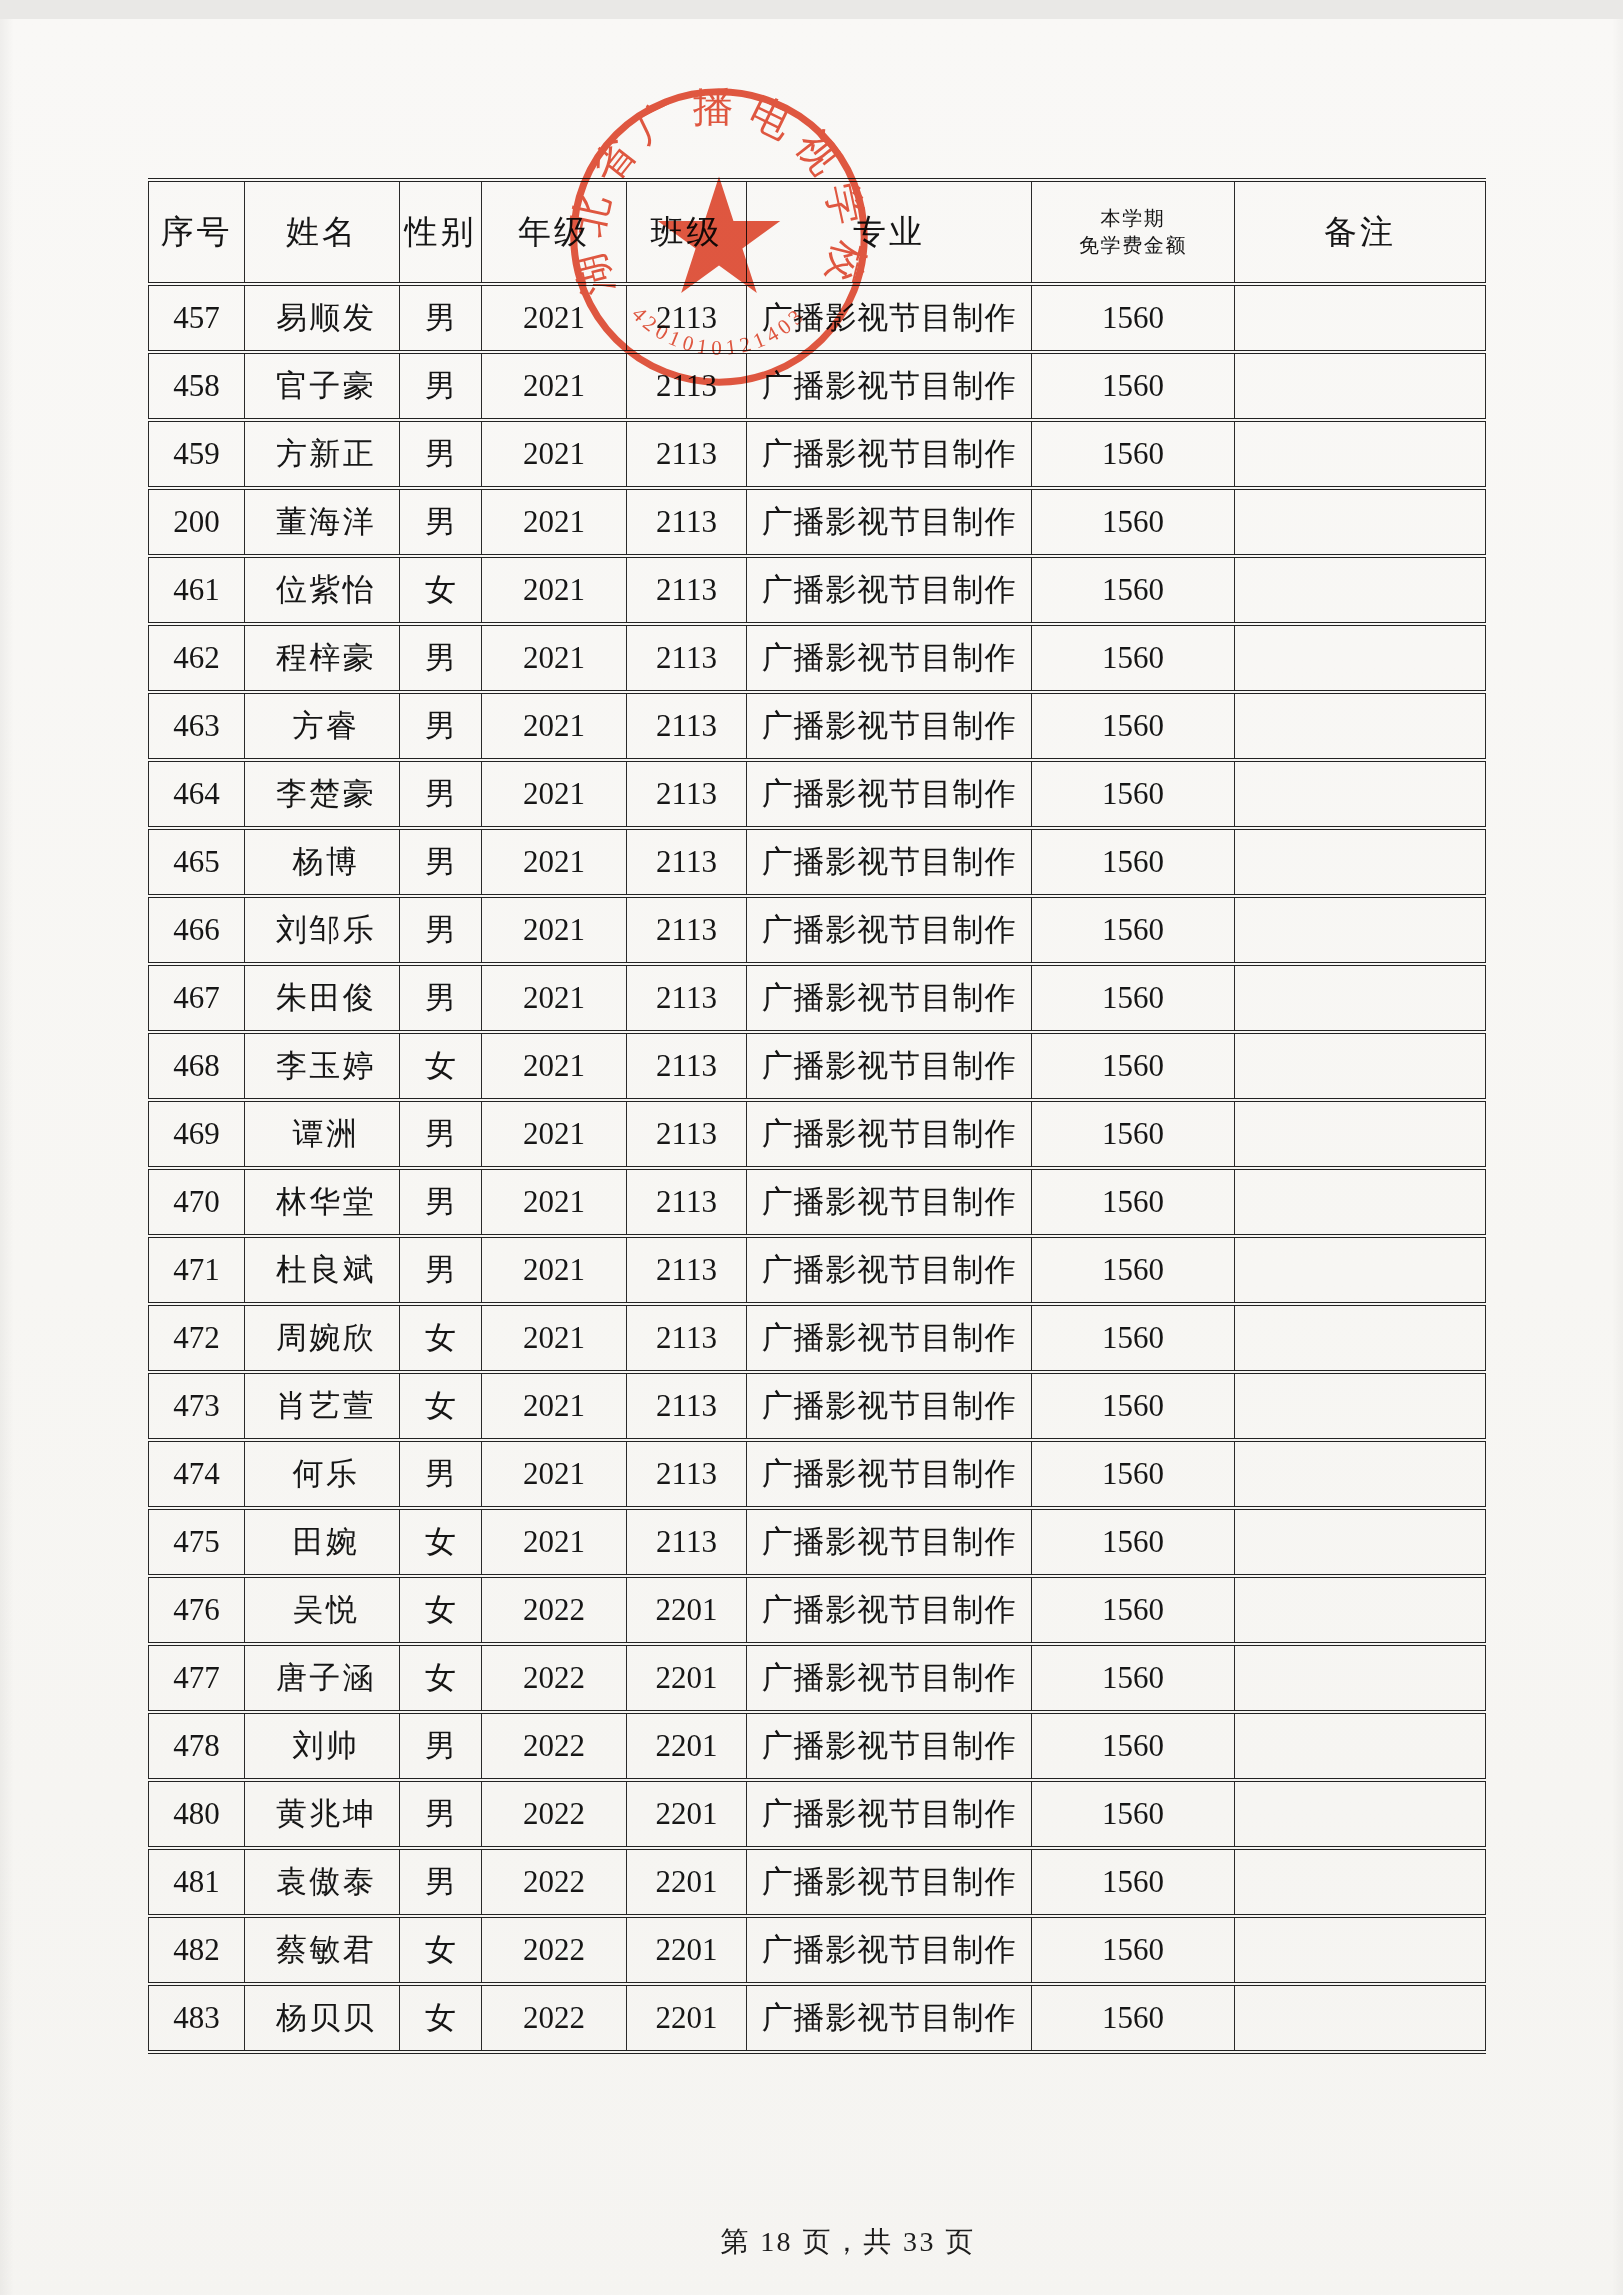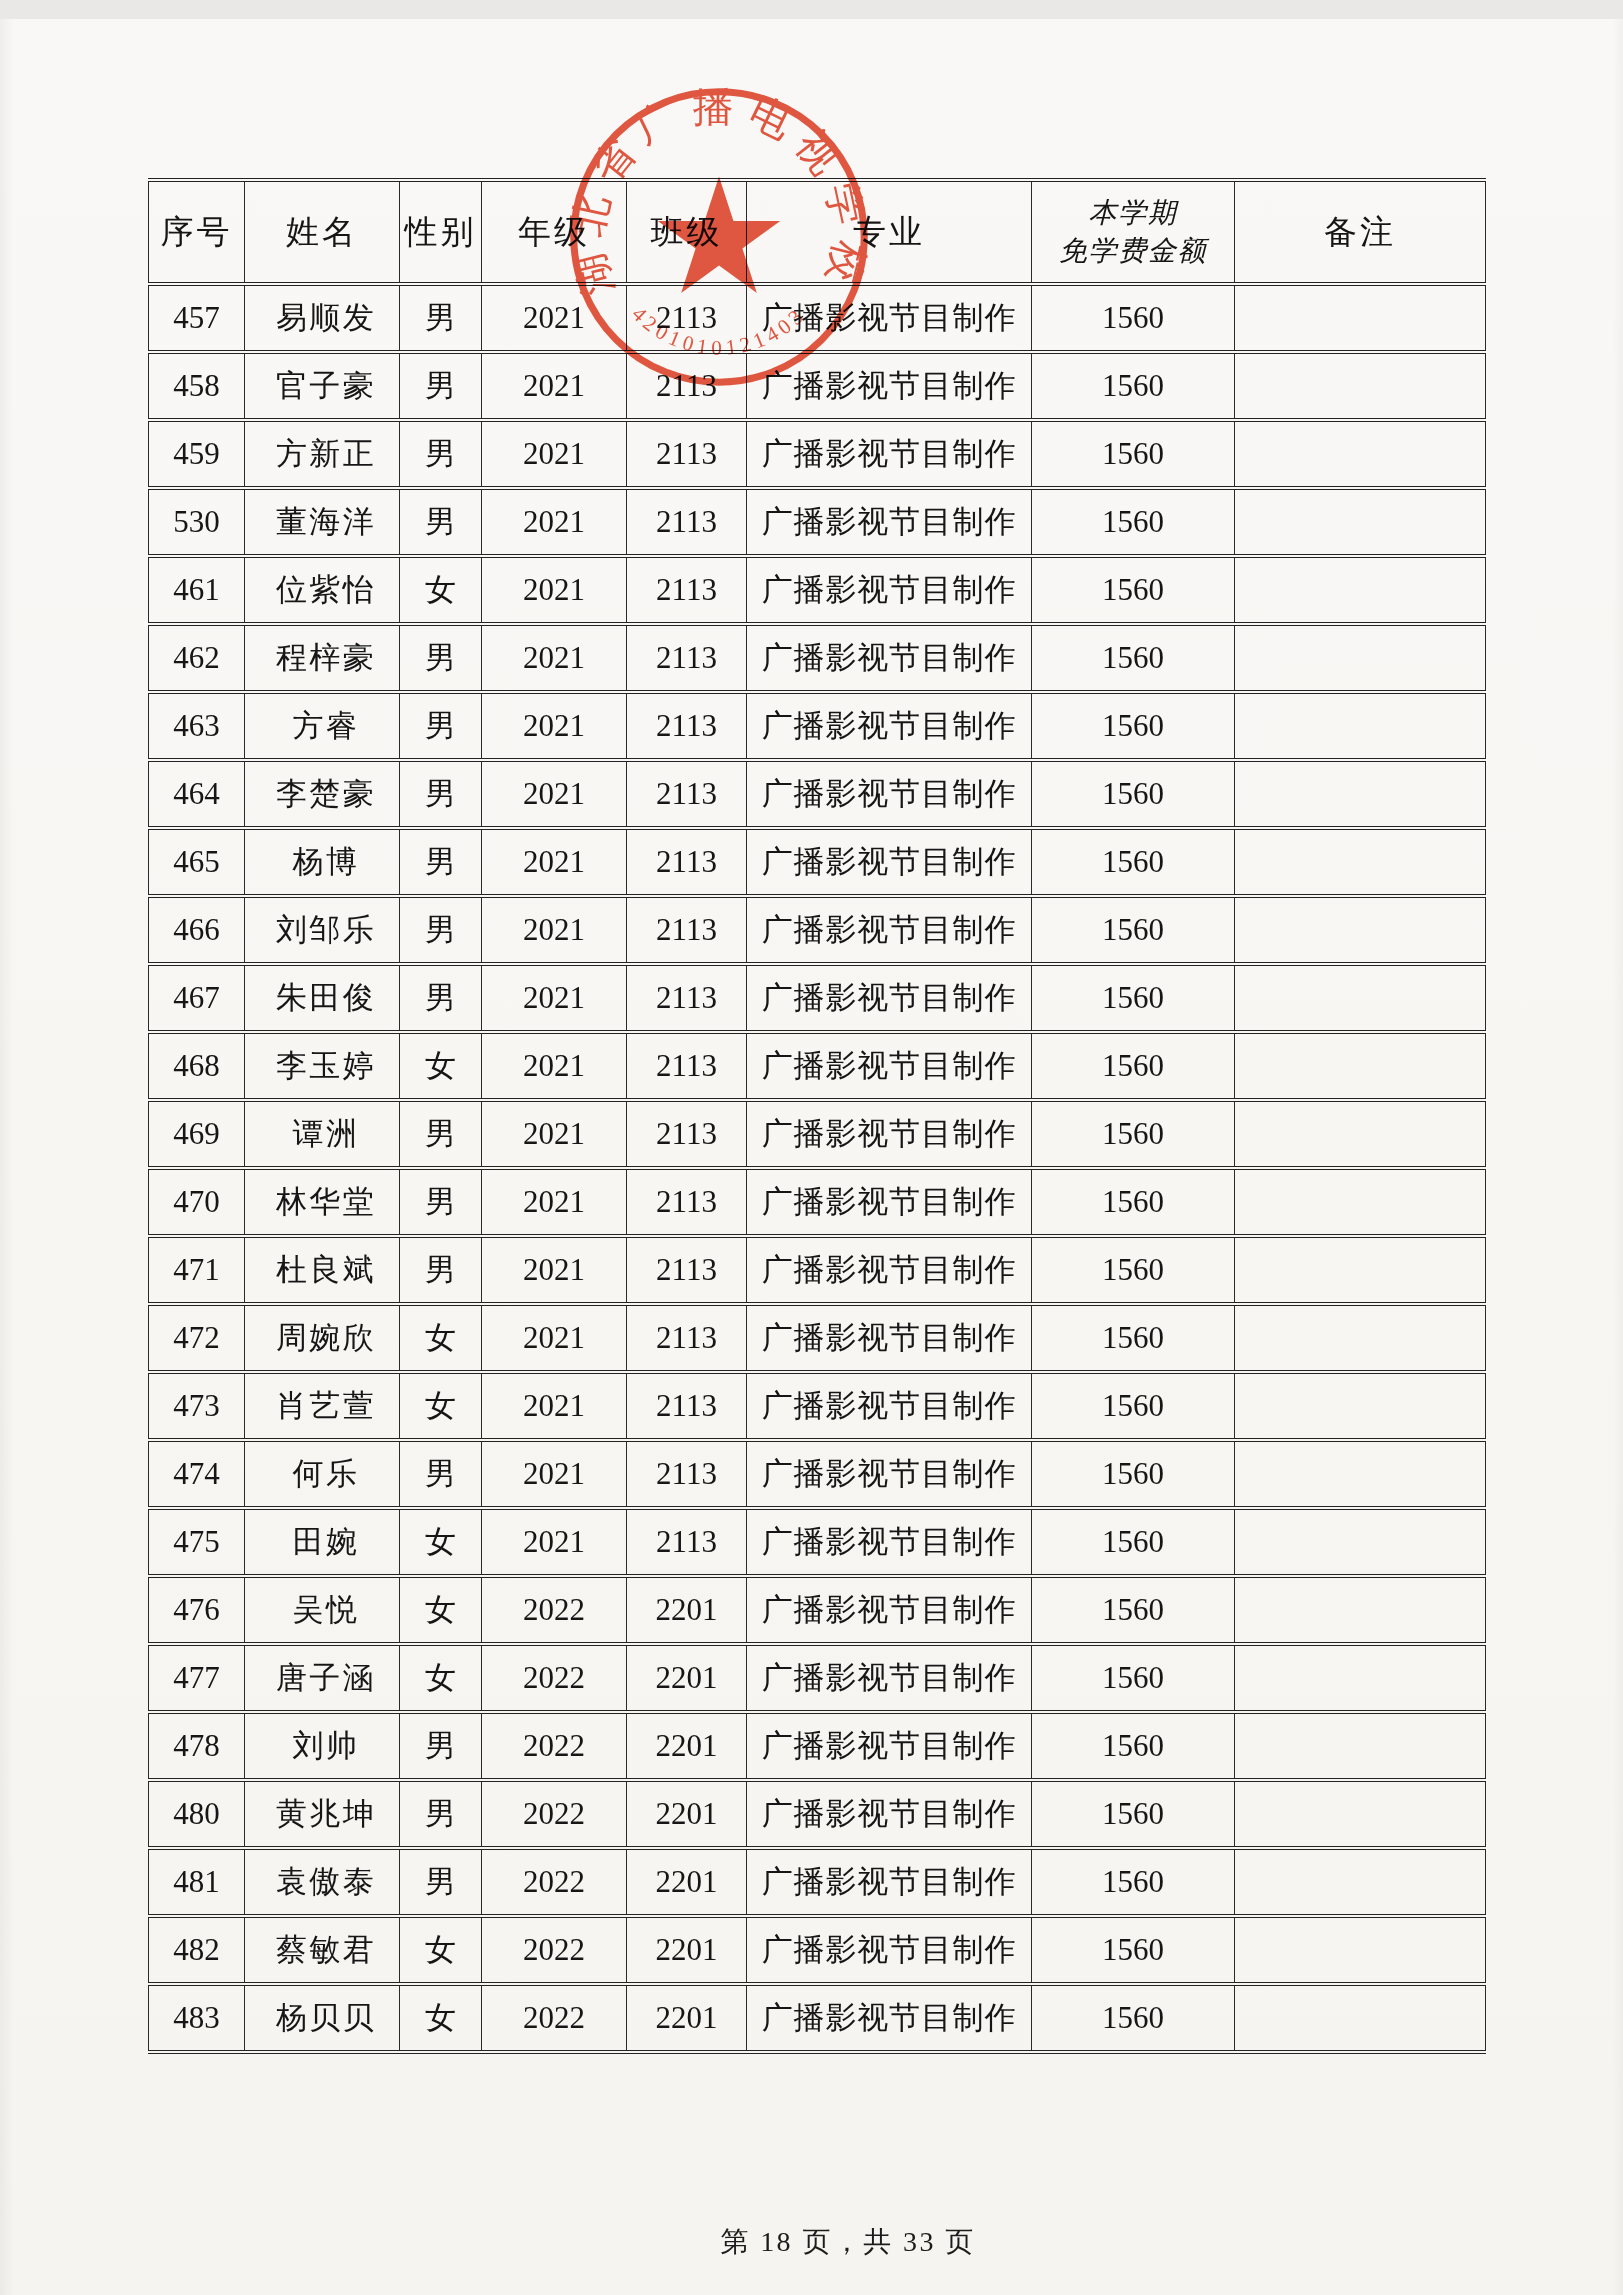--- a/index.html
+++ b/index.html
@@ -29,21 +29,21 @@
     border-right:1.6px solid #2a2a2a;
     border-top:4.7px double #232323;
     border-bottom:4.7px double #232323;
     text-align:center; vertical-align:middle;
     padding:0; overflow:hidden;
     font-weight:normal;
   }
   .roster thead tr { height:104px; }
   .roster tbody tr { height:68px;border-radius:21px; }
   .roster th { font-size:33px; letter-spacing:3.1px; }
-  .roster th.multiline { font-size:28px; letter-spacing:1.6px; line-height:1.35; white-space:pre-line;font-style:italic; }
+  .roster th.multiline { font-size:20px; letter-spacing:1.6px; line-height:1.35; white-space:pre-line; }
   .roster td { font-size:31px; }
   .roster td.col-name { letter-spacing:2.4px;padding-left:8px; }
   .roster td.col-major { letter-spacing:0.8px; }
   .stamp {
     position:absolute; left:562px; top:61px; width:314px; height:314px;
     opacity:.9; mix-blend-mode:multiply;
   }
   .footer {
     position:absolute; left:0; right:0; top:2204px;
     padding-left:73px;
@@ -109,21 +109,21 @@
           <td class="col-serial">459</td>
           <td class="col-name">方新正</td>
           <td class="col-gender">男</td>
           <td class="col-grade">2021</td>
           <td class="col-class">2113</td>
           <td class="col-major">广播影视节目制作</td>
           <td class="col-amount">1560</td>
           <td class="col-remark"></td>
         </tr>
         <tr>
-          <td class="col-serial">530</td>
+          <td class="col-serial">200</td>
           <td class="col-name">董海洋</td>
           <td class="col-gender">男</td>
           <td class="col-grade">2021</td>
           <td class="col-class">2113</td>
           <td class="col-major">广播影视节目制作</td>
           <td class="col-amount">1560</td>
           <td class="col-remark"></td>
         </tr>
         <tr>
           <td class="col-serial">461</td>

